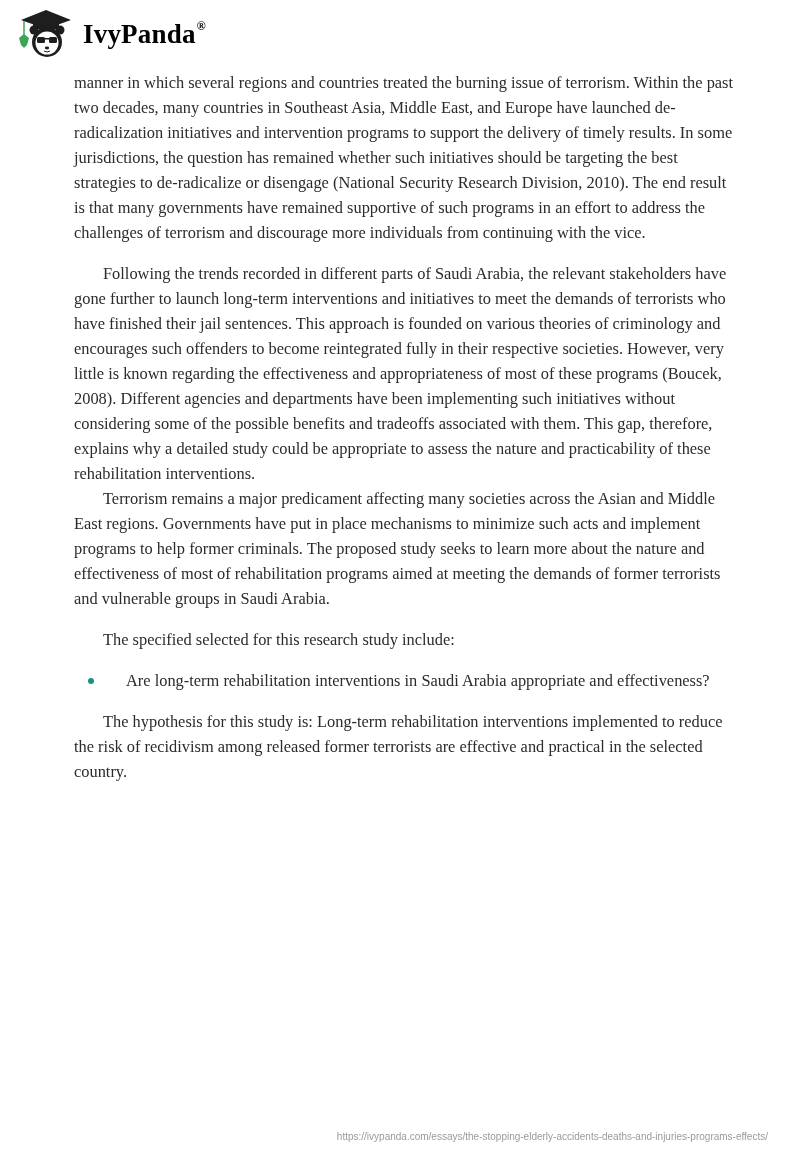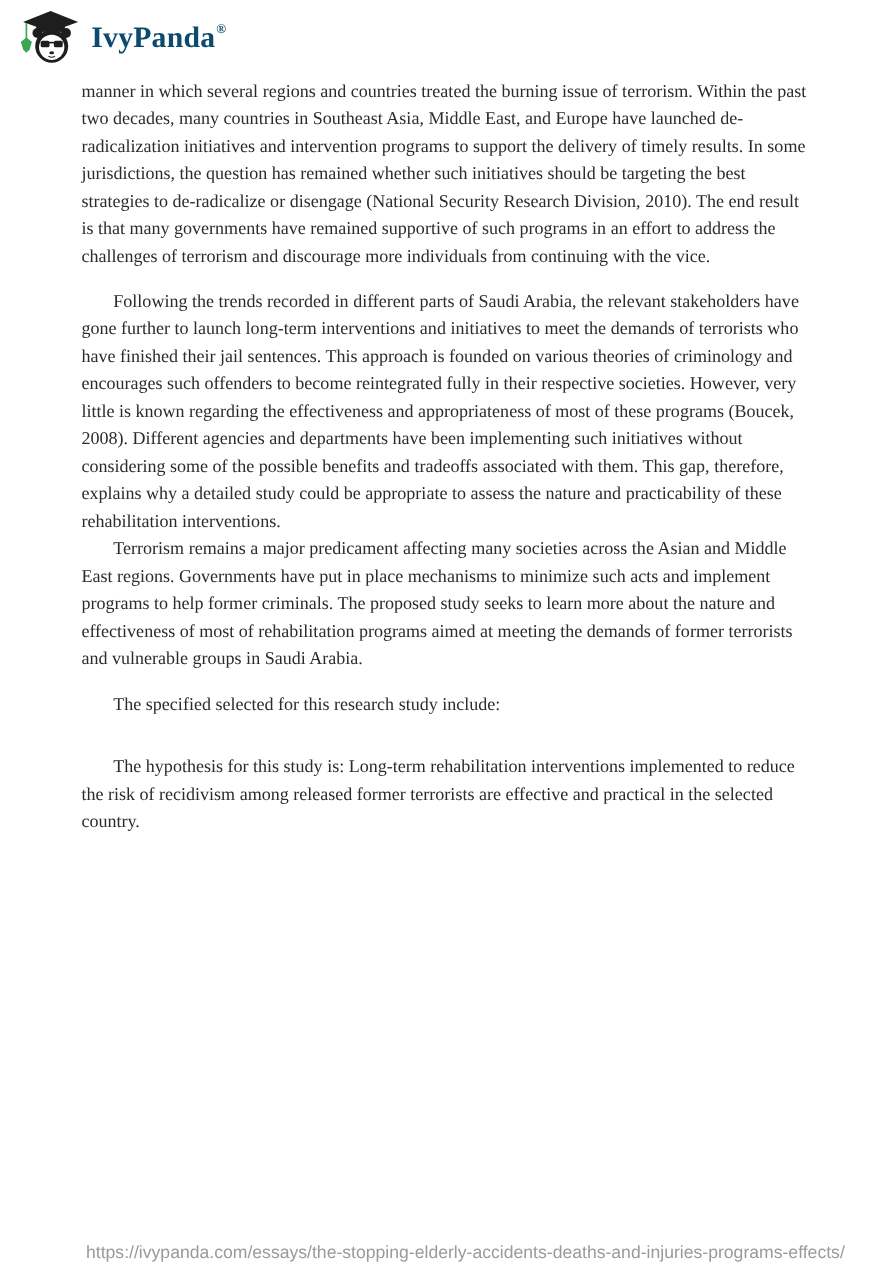--- a/index.html
+++ b/index.html
@@ -5,21 +5,21 @@
     html, body { margin: 0; padding: 0; background: #ffffff; }
     body {
       width: 800px; height: 1160px; position: relative; overflow: hidden;
       font-family: "Liberation Sans", sans-serif; color: #2b2b2b;
     }
     .header { position: absolute; left: 0; top: 0; width: 800px; height: 66px; }
     .logo { position: absolute; left: 16px; top: 8px; display: flex; align-items: center; }
     .logo svg { display: block; }
     .brand {
       font-family: "Liberation Serif", serif; font-weight: bold; font-size: 27px;
-      color: #0c4a6e; margin-left: 9px; letter-spacing: 0.2px; position: relative; top: 1px;
+      color: #000000; margin-left: 9px; letter-spacing: 0.2px; position: relative; top: 1px;
     }
     .brand sup { font-size: 12px; position: relative; top: -3px; margin-left: 1px; }
     .doc-title {
       position: absolute; right: 32px; top: 14px; font-size: 13px; color: #8a8a8a;
     }
     .content { position: absolute; left: 74px; top: 70px; width: 660px; font-family: Liberation Serif, serif; }
     p {
       margin: 0; font-size: 16.4px; line-height: 25px; color: #2b2b2b;
     }
     p.indent { text-indent: 29px; }
@@ -30,21 +30,21 @@
     }
     ul.questions { list-style: none; margin: 0; padding: 0; }
     ul.questions li {
       position: relative; padding-left: 52px; font-size: 16.4px; line-height: 25px; color: #2b2b2b;
     }
     ul.questions li .bullet {
       position: absolute; left: 14px; top: 10px; width: 6px; height: 6px; border-radius: 50%;
       background: #1a8f87;
     }
     .footer-url {
-      position: absolute; right: 32px; top: 1131px; font-size: 16px; color: #9a9a9a;
+      position: absolute; right: 32px; top: 1131px; font-size: 10px; color: #9a9a9a;
     }
   </style>
 </head>
 <body>
 
 <div class="header">
   <div class="logo">
     <span>
       <svg width="58" height="50" viewBox="0 0 58 50">
 
@@ -75,18 +75,22 @@
   <p>manner in which several regions and countries treated the burning issue of terrorism. Within the past two decades, many countries in Southeast Asia, Middle East, and Europe have launched de-radicalization initiatives and intervention programs to support the delivery of timely results. In some jurisdictions, the question has remained whether such initiatives should be targeting the best strategies to de-radicalize or disengage (National Security Research Division, 2010). The end result is that many governments have remained supportive of such programs in an effort to address the challenges of terrorism and discourage more individuals from continuing with the vice.</p>
   <div class="gap"></div>
   <p class="indent">Following the trends recorded in different parts of Saudi Arabia, the relevant stakeholders have gone further to launch long-term interventions and initiatives to meet the demands of terrorists who have finished their jail sentences. This approach is founded on various theories of criminology and encourages such offenders to become reintegrated fully in their respective societies. However, very little is known regarding the effectiveness and appropriateness of most of these programs (Boucek, 2008). Different agencies and departments have been implementing such initiatives without considering some of the possible benefits and tradeoffs associated with them. This gap, therefore, explains why a detailed study could be appropriate to assess the nature and practicability of these rehabilitation interventions.</p>
 
 
   <p class="indent">Terrorism remains a major predicament affecting many societies across the Asian and Middle East regions. Governments have put in place mechanisms to minimize such acts and implement programs to help former criminals. The proposed study seeks to learn more about the nature and effectiveness of most of rehabilitation programs aimed at meeting the demands of former terrorists and vulnerable groups in Saudi Arabia.</p>
   <div class="gap"></div>
   <p class="indent">The specified selected for this research study include:</p>
   <div class="gap"></div>
   <ul class="questions">
+    <li>
+      <span class="bullet"></span>
+      <span>Are long-term rehabilitation interventions in Saudi Arabia appropriate and effectiveness?</span>
+    </li>
   </ul>
   <div class="gap"></div>
   <p class="indent">The hypothesis for this study is: Long-term rehabilitation interventions implemented to reduce the risk of recidivism among released former terrorists are effective and practical in the selected country.</p>
 </div>
 
 <div class="footer-url">https://ivypanda.com/essays/the-stopping-elderly-accidents-deaths-and-injuries-programs-effects/</div>
 
 </body></html>

